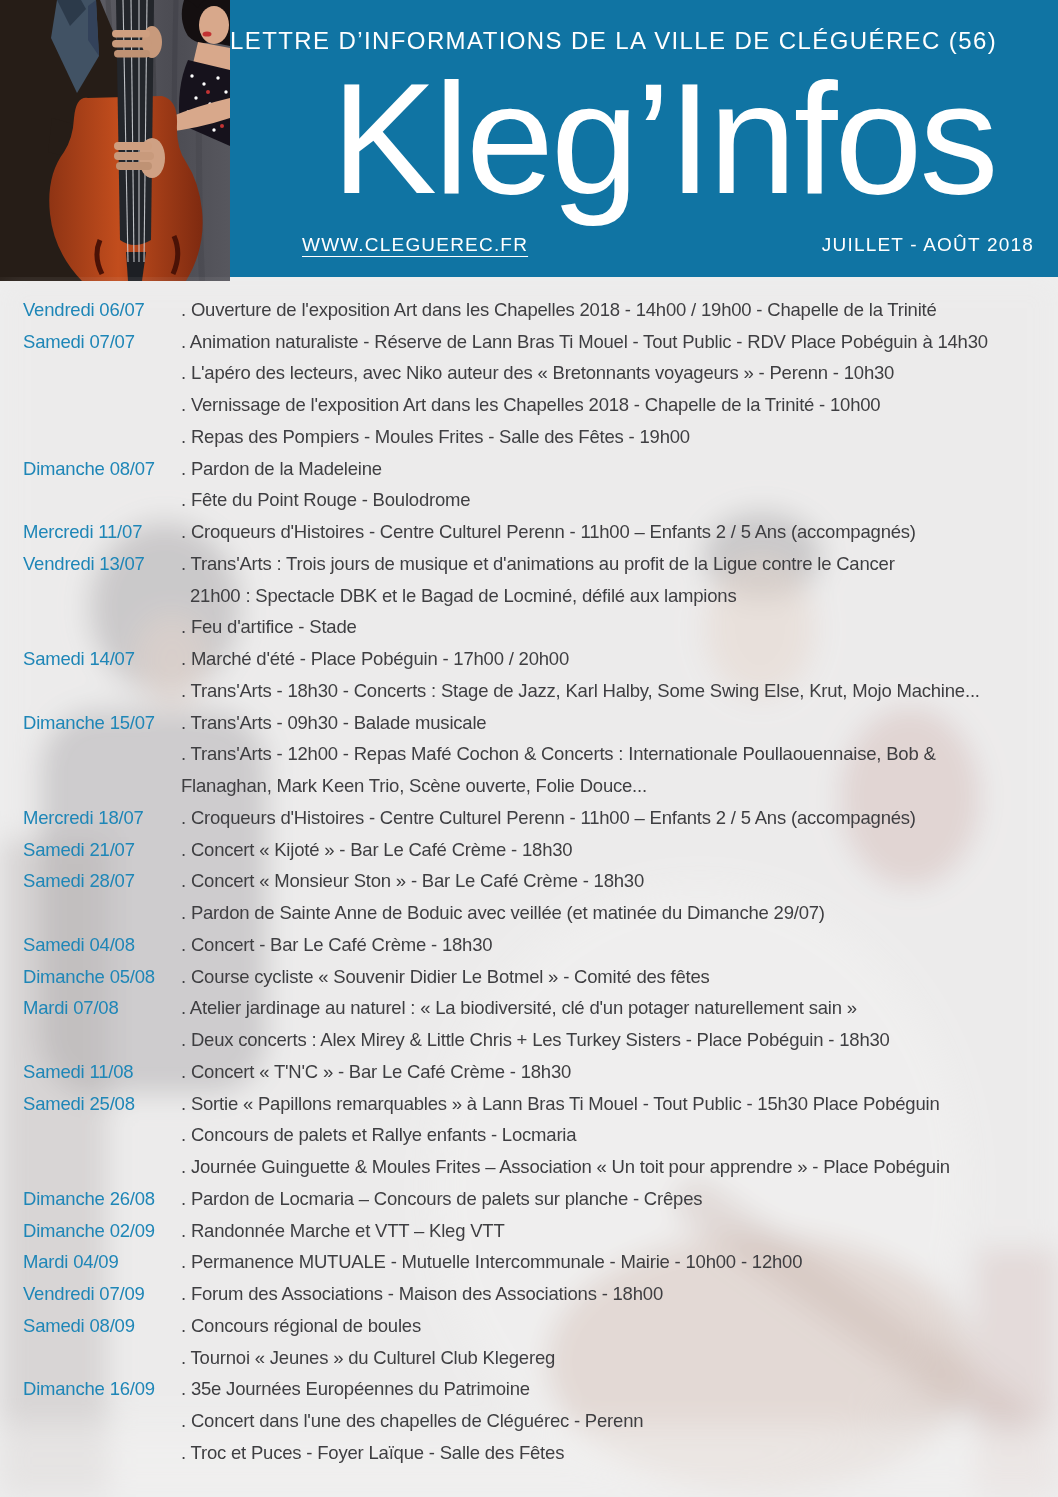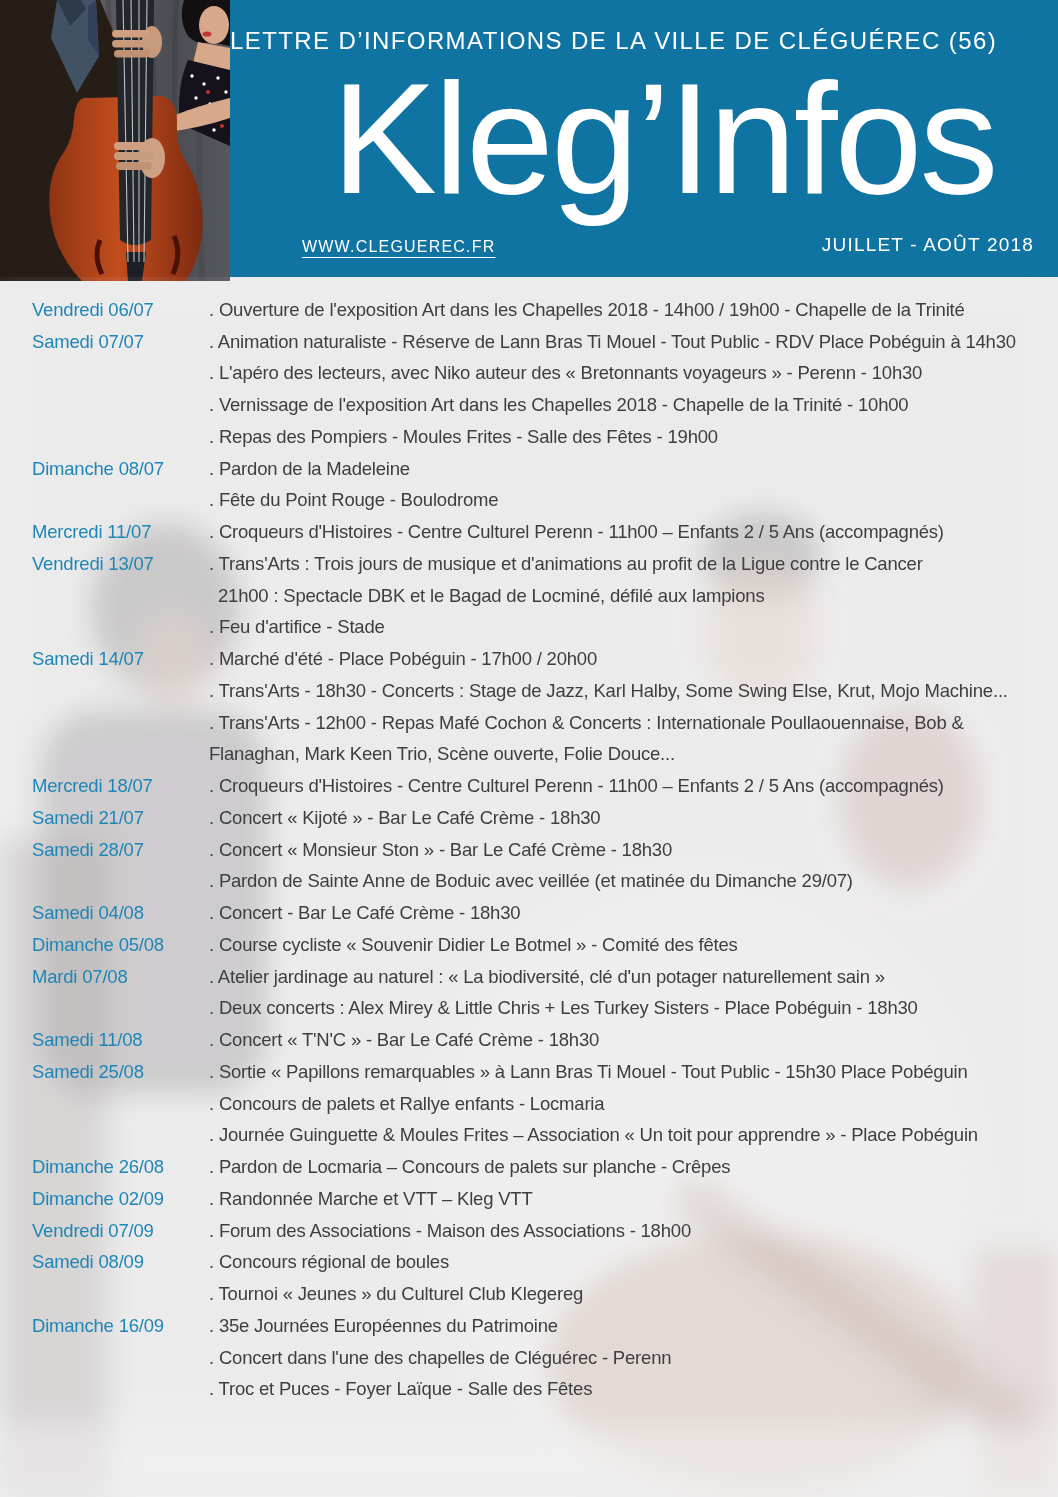--- a/index.html
+++ b/index.html
@@ -27,21 +27,21 @@
   .big-title {
     position:absolute; top:50px; left:0; right:0;
     text-align:center;
     font-size:158px; font-weight:300; letter-spacing:-3px;
     line-height:1.12;
     white-space:nowrap;
     margin-left:39px;
   }
   .website {
     position:absolute; left:72px; bottom:21px;
-    font-size:16px; font-weight:300; letter-spacing:1.2px;
+    font-size:19px; font-weight:300; letter-spacing:1.2px;
     color:#ffffff; text-decoration:underline; text-underline-offset:5px;
     cursor:pointer; white-space:nowrap;
   }
   .issue {
     position:absolute; right:24px; bottom:21px;
     font-size:19px; font-weight:300; letter-spacing:1.2px;
     white-space:nowrap;
   }
 
   
@@ -63,24 +63,24 @@
     padding-top:17px;
   }
   .row {
     display:flex; align-items:center;
     height:31.75px;
     font-size:18.5px; letter-spacing:-0.2px;
     color:#3e3e41;
     white-space:nowrap;
   }
   .row .date {
-    flex:none; width:181px; padding-left:32px;
+    flex:none; width:181px; padding-left:23px;
     color:var(--date-blue, #1e86b7);
   }
-  .row .desc { flex:none;margin-left:28px; }
+  .row .desc { flex:none; }
   .row .desc.indent { padding-left:9px; }
 </style>
 </head>
 <body>
 
 <div class="page">
 
   <div class="photo">
     <svg width="230" height="281" viewBox="0 0 230 281">
       <defs>
@@ -245,20 +245,24 @@
     <div class="row">
       <span class="date">Samedi 14/07</span>
       <span class="desc">. Marché d'été - Place Pobéguin - 17h00 / 20h00</span>
     </div>
 
     <div class="row">
       <span class="date"></span>
       <span class="desc">. Trans'Arts - 18h30 - Concerts : Stage de Jazz, Karl Halby, Some Swing Else, Krut, Mojo Machine...</span>
     </div>
 
+    <div class="row">
+      <span class="date">Dimanche 15/07</span>
+      <span class="desc">. Trans'Arts - 09h30 - Balade musicale</span>
+    </div>
 
     <div class="row">
       <span class="date"></span>
       <span class="desc">. Trans'Arts - 12h00 - Repas Mafé Cochon &amp; Concerts : Internationale Poullaouennaise, Bob &amp;</span>
     </div>
 
     <div class="row">
       <span class="date"></span>
       <span class="desc">Flanaghan, Mark Keen Trio, Scène ouverte, Folie Douce...</span>
     </div>
@@ -326,20 +330,24 @@
     <div class="row">
       <span class="date">Dimanche 26/08</span>
       <span class="desc">. Pardon de Locmaria – Concours de palets sur planche - Crêpes</span>
     </div>
 
     <div class="row">
       <span class="date">Dimanche 02/09</span>
       <span class="desc">. Randonnée Marche et VTT – Kleg VTT</span>
     </div>
 
+    <div class="row">
+      <span class="date">Mardi 04/09</span>
+      <span class="desc">. Permanence MUTUALE - Mutuelle Intercommunale - Mairie - 10h00 - 12h00</span>
+    </div>
 
     <div class="row">
       <span class="date">Vendredi 07/09</span>
       <span class="desc">. Forum des Associations - Maison des Associations - 18h00</span>
     </div>
 
     <div class="row">
       <span class="date">Samedi 08/09</span>
       <span class="desc">. Concours régional de boules</span>
     </div>

